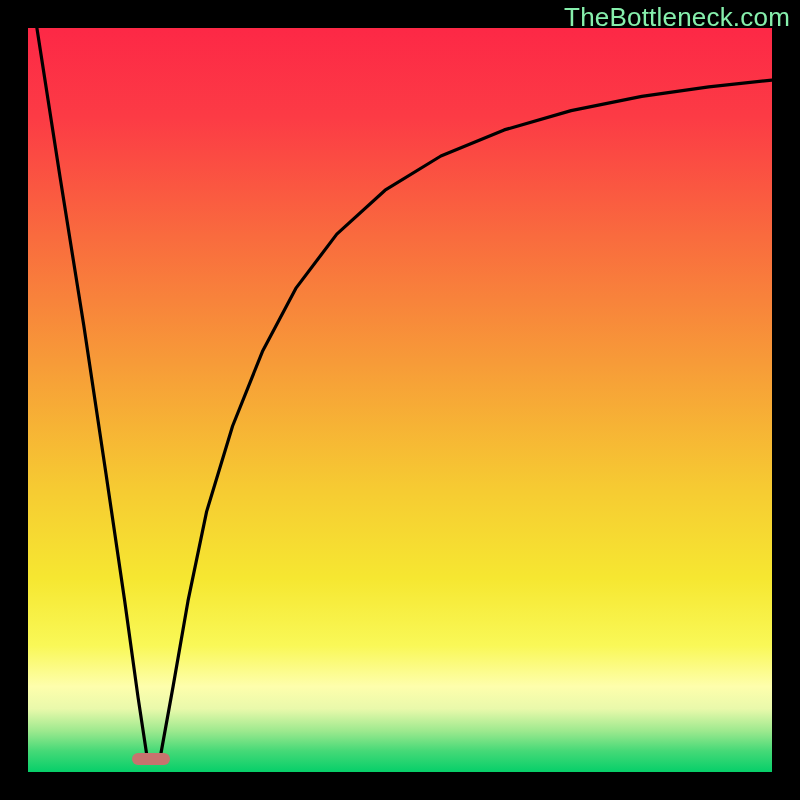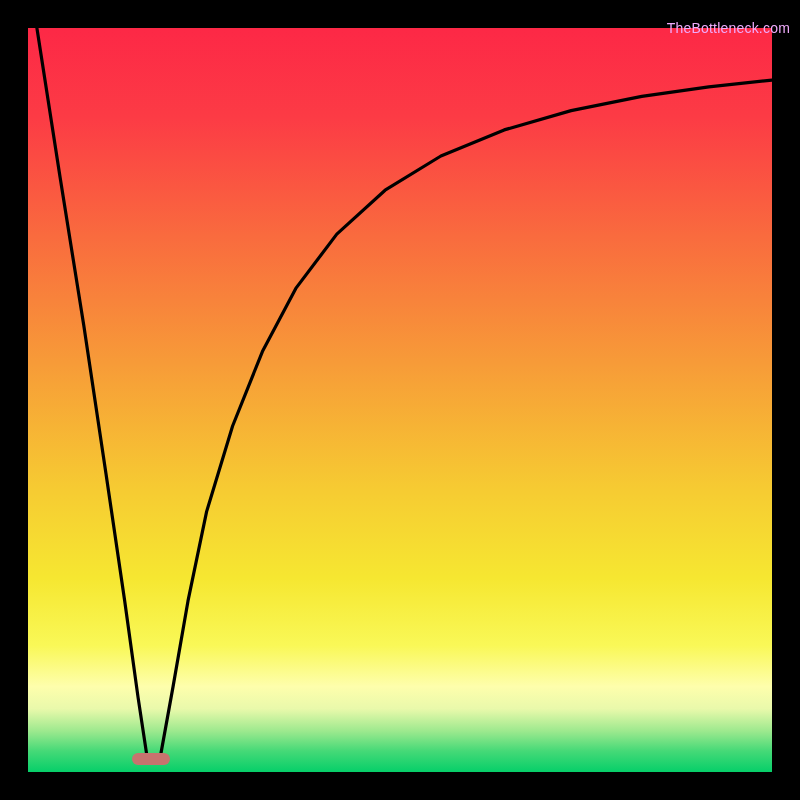--- a/index.html
+++ b/index.html
@@ -36,24 +36,24 @@
   }
   .curve {
     position: absolute;
     left: 0;
     top: 0;
     width: 744px;
     height: 744px;
   }
   .watermark {
     position: absolute;
-    top: 20px;
+    top: 2px;
     right: 10px;
-    color: #f0abfc;
-    font-size: 14px;
+    color: #86efac;
+    font-size: 26px;
     font-weight: 500;
     letter-spacing: 0.2px;
     user-select: none;
   }
   .marker {
     position: absolute;
     width: 38px;
     height: 12px;
     border-radius: 6px;
     background: #c7736e;

